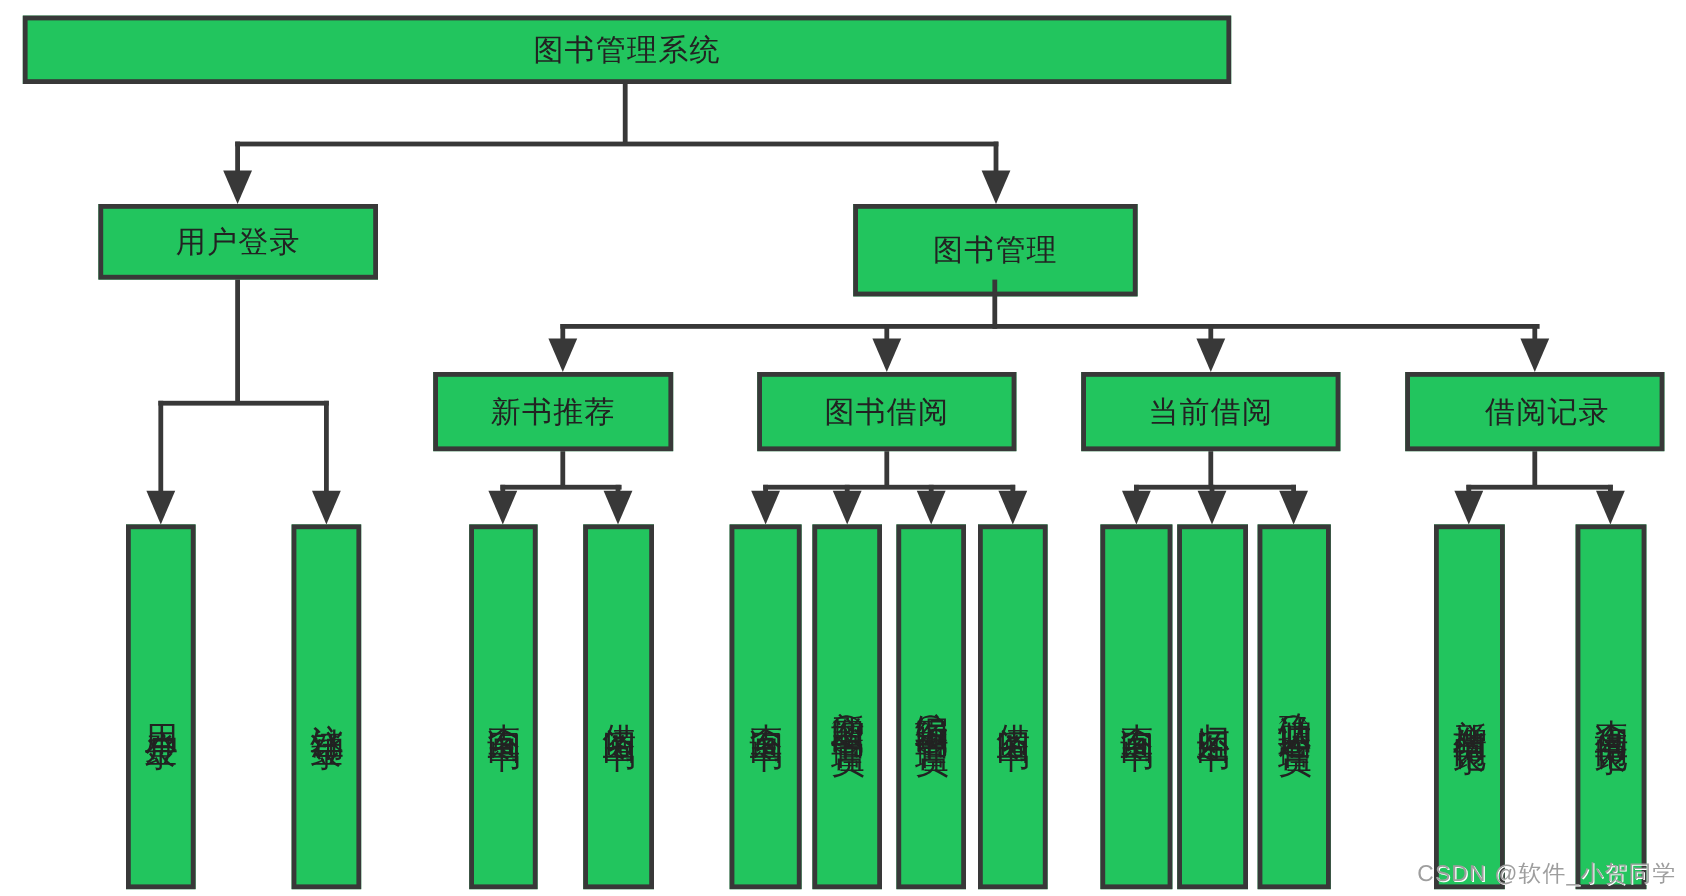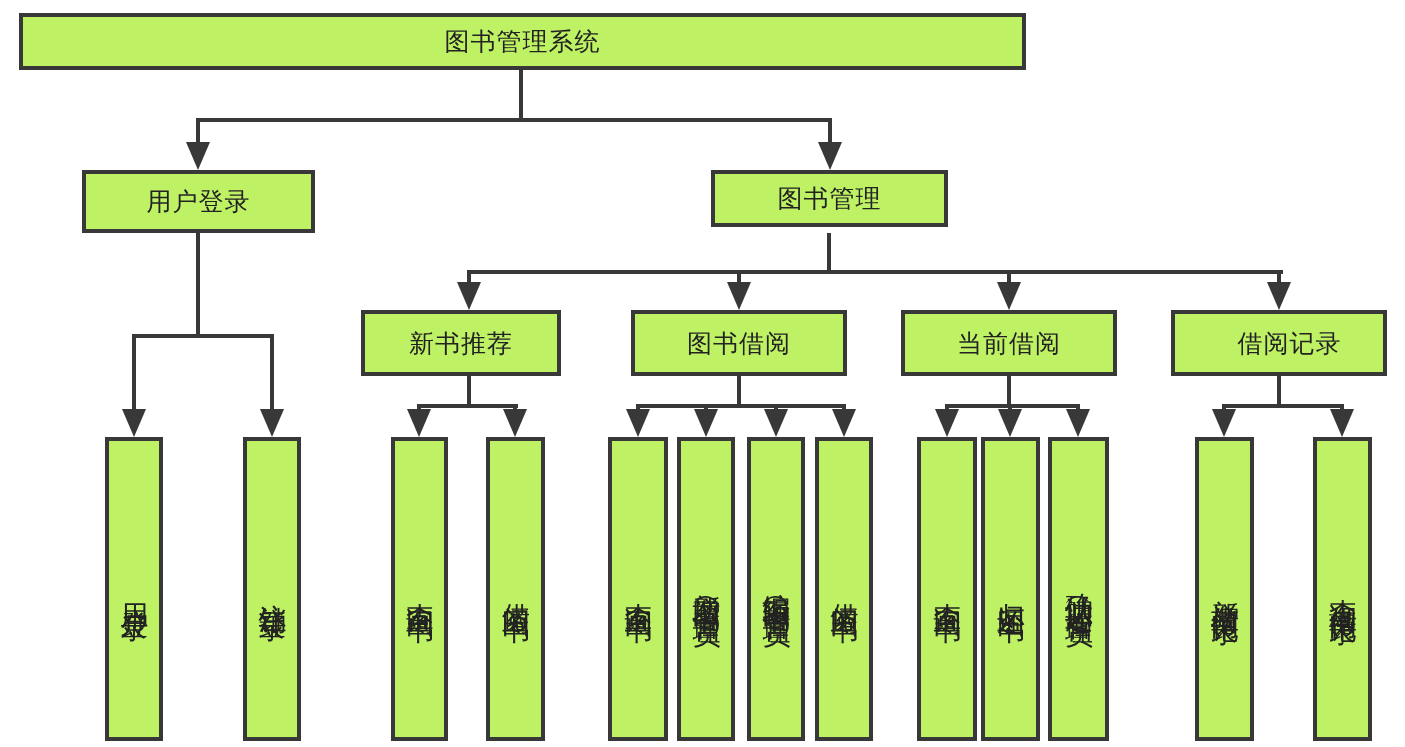--- a/index.html
+++ b/index.html
@@ -8,21 +8,21 @@
     width: 1405px;
     height: 747px;
     background: #ffffff;
     font-family: "Liberation Sans", "DejaVu Sans", sans-serif;
     overflow: hidden;
   }
   .box {
     position: absolute;
     box-sizing: border-box;
     border: 4px solid #383838;
-    background: #bef264;
+    background: #22c55e;
     display: flex;
     align-items: center;
     justify-content: center;
   }
   .hlabel {
     font-size: 25px;
     color: #222222;
     letter-spacing: 1px;
     white-space: nowrap;
   }
@@ -69,21 +69,21 @@
   <div class="line" style="left:519px; top:70px; width:4px; height:50px;"></div>
   <div class="line" style="left:196px; top:118px; width:636px; height:4px;"></div>
   <div class="line" style="left:196px; top:118px; width:4px; height:30px;"></div>
   <div class="line" style="left:828px; top:118px; width:4px; height:30px;"></div>
   <div class="ah" style="left:186px; top:142px;"></div>
   <div class="ah" style="left:818px; top:142px;"></div>
 
   <div class="box" style="left:82px; top:170px; width:233px; height:63px;">
     <span class="hlabel">用户登录</span>
   </div>
-  <div class="box" style="left:711px; top:170px; width:237px; height:57px;">
+  <div class="box" style="left:711px; top:170px; width:237px; height:77px;">
     <span class="hlabel">图书管理</span>
   </div>
 
   <div class="line" style="left:196px; top:233px; width:4px; height:103px;"></div>
   <div class="line" style="left:132px; top:334px; width:142px; height:4px;"></div>
   <div class="line" style="left:132px; top:334px; width:4px; height:78px;"></div>
   <div class="line" style="left:270px; top:334px; width:4px; height:78px;"></div>
   <div class="ah" style="left:122px; top:409px;"></div>
   <div class="ah" style="left:260px; top:409px;"></div>
 
@@ -182,14 +182,15 @@
     <span class="vlabel">确认归还（管理员）</span>
   </div>
 
   <div class="box" style="left:1195px; top:437px; width:59px; height:304px;">
     <span class="vlabel">新增借阅记录</span>
   </div>
   <div class="box" style="left:1313px; top:437px; width:59px; height:304px;">
     <span class="vlabel">查询借阅记录</span>
   </div>
 
+  <div class="watermark">CSDN @软件_小贺同学</div>
 
 </div>
 
 </body></html>

